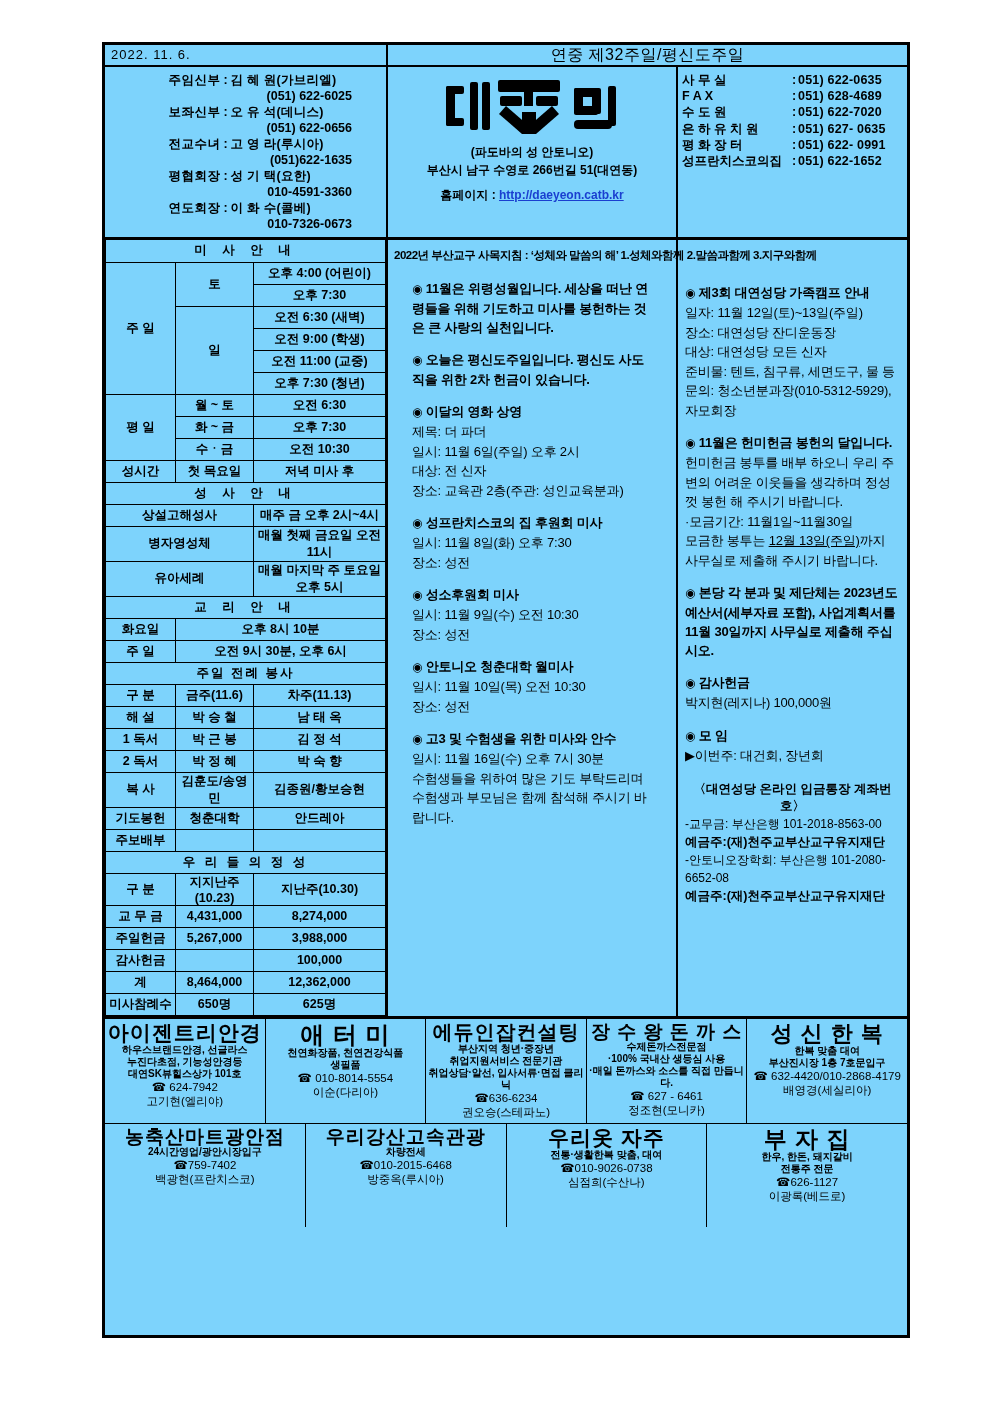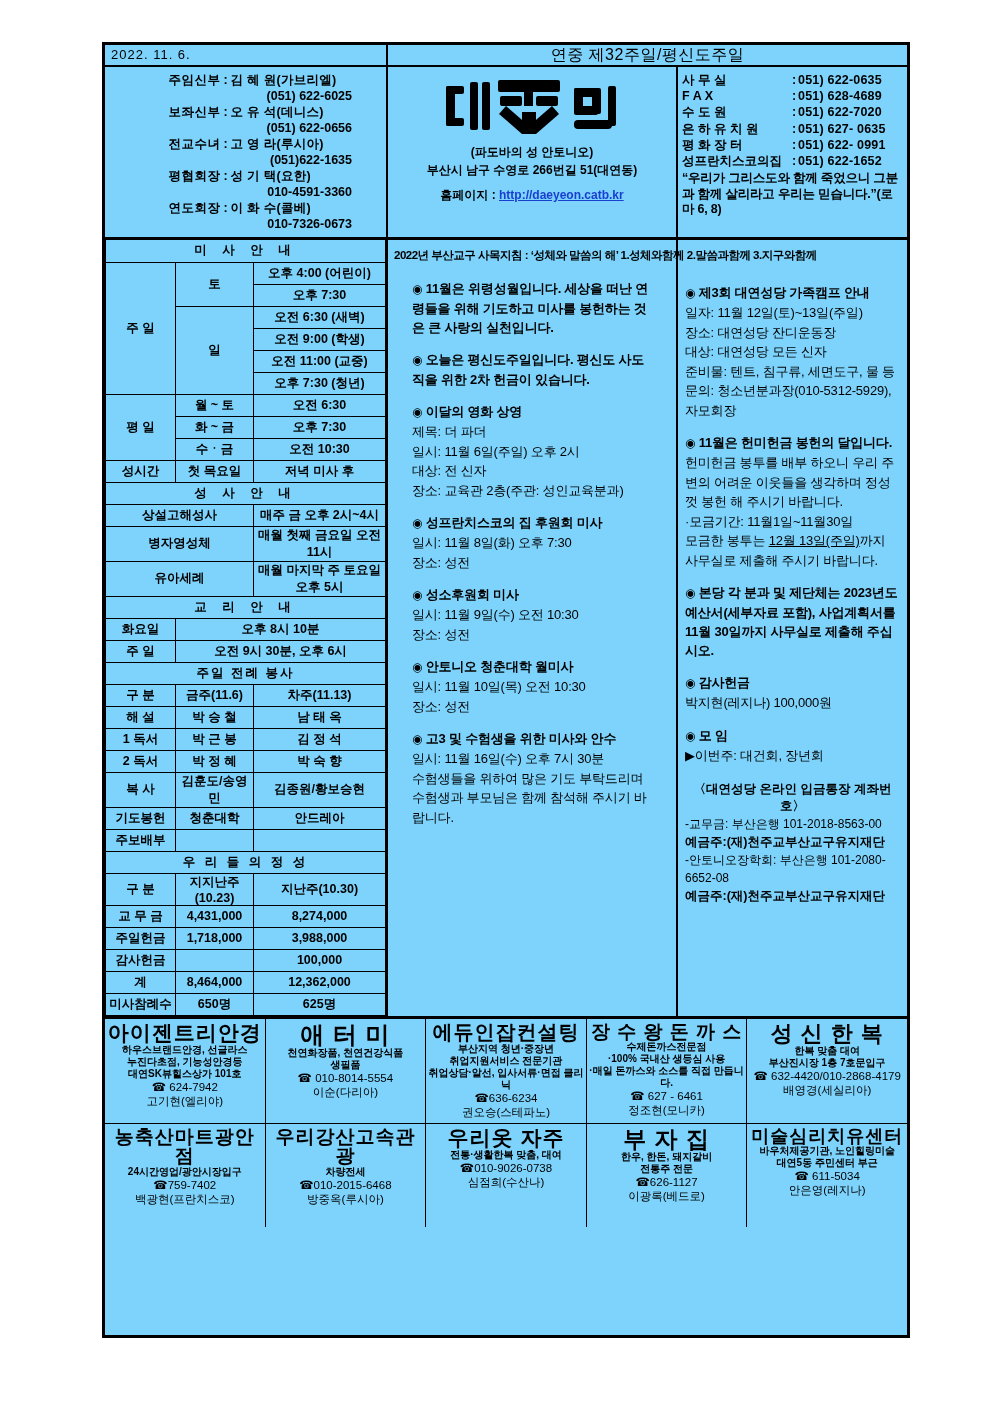--- a/index.html
+++ b/index.html
@@ -197,21 +197,20 @@
       <div class="off-row">
           <span class="off-label">평  화  장  터</span>
           <span class="off-colon">:</span>
           <span class="off-num">051) 622- 0991</span>
         </div>
       <div class="off-row">
           <span class="off-label">성프란치스코의집</span>
           <span class="off-colon">:</span>
           <span class="off-num">051) 622-1652</span>
         </div>
-      <div class="verse">“우리가 그리스도와 함께 죽었으니 그분과 함께 살리라고 우리는 믿습니다.”(로마 6, 8)</div>
     </div>
   </div>
 
   <div class="main">
 
     <div class="col-left">
 
       <table class="t">
         <tbody>
             <tr>
@@ -332,21 +331,21 @@
             <td class="narrow">지지난주(10.23)</td>
             <td class="narrow">지난주(10.30)</td>
             </tr>
         <tr>
               <td>교 무 금</td>
             <td>4,431,000</td>
             <td>8,274,000</td>
             </tr>
         <tr>
               <td>주일헌금</td>
-            <td>1,718,000</td>
+            <td>5,267,000</td>
             <td>3,988,000</td>
             </tr>
         <tr>
               <td>감사헌금</td>
             <td></td>
             <td>100,000</td>
             </tr>
         <tr>
               <td>계</td>
             <td>8,464,000</td>
@@ -474,23 +473,16 @@
           <div class="ad-tel">☎010-9026-0738</div>
           <div class="ad-person">심점희(수산나)</div>
         </div>
         <div class="ad">
           <div class="ad-title" style="font-size:23px">부 자 집</div>
           <div class="ad-sub">한우, 한돈, 돼지갈비</div>
           <div class="ad-sub">전통주 전문</div>
           <div class="ad-tel">☎626-1127</div>
           <div class="ad-person">이광록(베드로)</div>
         </div>
-        <div class="ad">
-          <div class="ad-title" style="font-size:18px">미술심리치유센터</div>
-          <div class="ad-sub">바우처제공기관, 노인힐링미술</div>
-          <div class="ad-sub">대연5동 주민센터 부근</div>
-          <div class="ad-tel">☎ 611-5034</div>
-          <div class="ad-person">안은영(레지나)</div>
-        </div>
       </div>
   </div>
 
 </div>
 
 </body></html>

